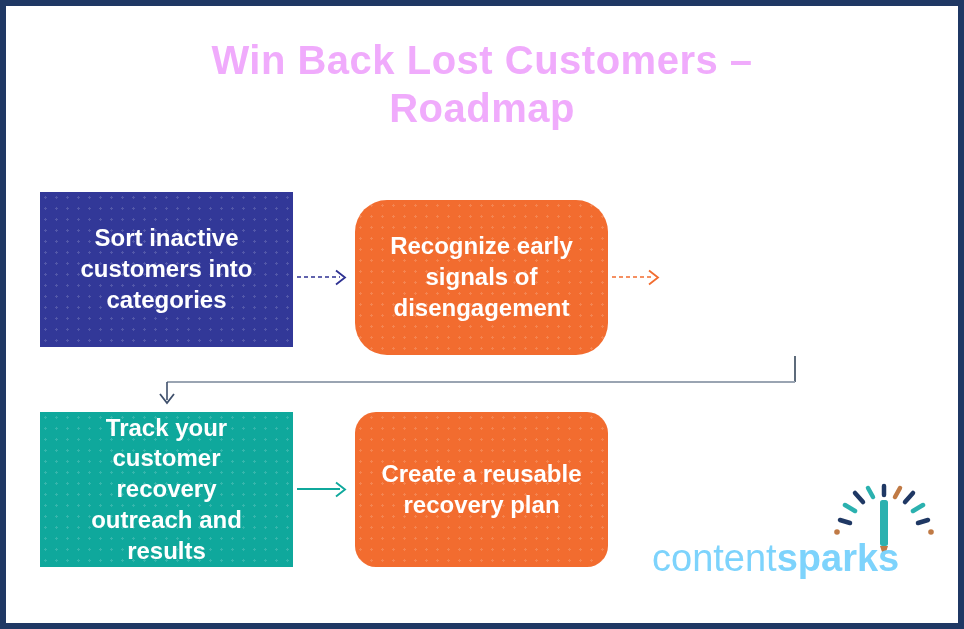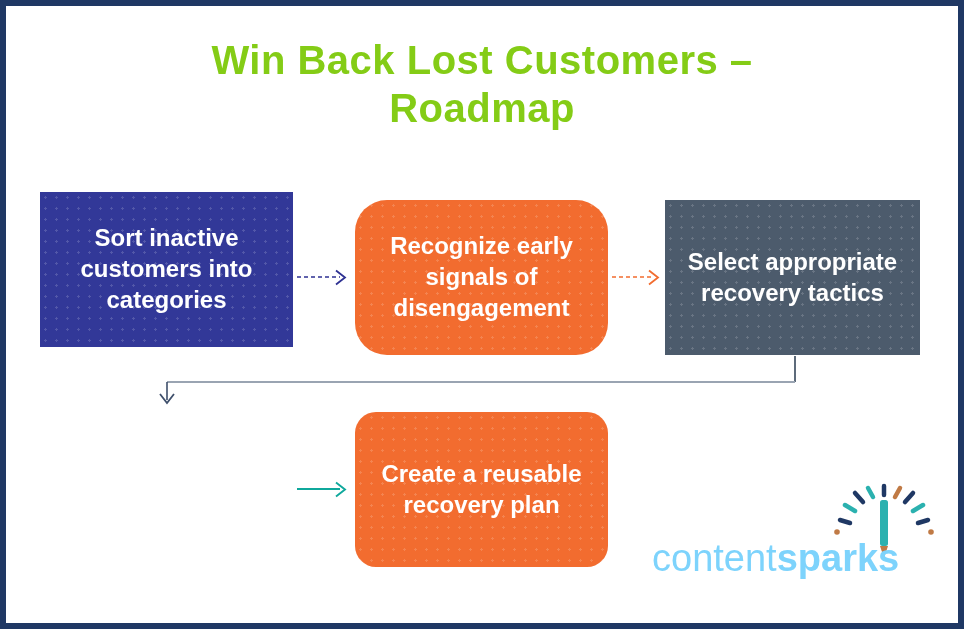--- a/index.html
+++ b/index.html
@@ -5,21 +5,21 @@
   html,body { margin:0; padding:0; background:#e8e8e8; }
   .canvas {
     position:relative; width:964px; height:629px;
     background:#1f3864; overflow:hidden;
     font-family:"Liberation Sans", sans-serif;
   }
   .inner-bg { position:absolute; left:6px; top:6px; right:6px; bottom:6px; background:#ffffff; }
   .title {
     position:absolute; left:0; top:36px; width:964px;
     text-align:center; font-size:40px; font-weight:bold; line-height:1.2;
-    color:#84cc16; letter-spacing:0.5px;
+    color:#f0abfc; letter-spacing:0.5px;
   }
   .step {
     position:absolute; width:253px; height:155px;
     display:flex; align-items:center; justify-content:center;
     text-align:center; color:#ffffff; font-weight:bold;
     font-size:24px; line-height:1.28; padding:8px 20px; box-sizing:border-box;
     background-image: radial-gradient(rgba(255,255,255,0.16) 1px, transparent 1.4px);
     background-size: 11px 11px;
   }
   #step1 { left:40px;  top:192px; }
@@ -47,22 +47,22 @@
     <div>Win Back Lost Customers –</div>
     <div>Roadmap</div>
   </div>
 
   <div class="step" id="step1" style="background-color: rgb(50, 56, 152);">
     <span>Sort inactive customers into categories</span>
   </div>
   <div class="step" id="step2" style="background-color: rgb(242, 108, 47);">
     <span>Recognize early signals of disengagement</span>
   </div>
-  <div class="step" id="step3" style="background-color: rgb(76, 91, 108);">
-    <span>Select appropriate recovery tactics</span>
+  <div class="step" id="step4" style="background-color: rgb(15, 168, 156);">
+    <span>Track your customer recovery outreach and results</span>
   </div>
   <div class="step" id="step5" style="background-color: rgb(242, 108, 47); border-radius: 21px;">
     <span>Create a reusable recovery plan</span>
   </div>
 
   <svg class="connector-layer" width="964" height="629" viewBox="0 0 964 629">
 
     <line x1="297" y1="277" x2="340" y2="277" stroke-width="1.6" stroke-dasharray="4 3" style="stroke: rgb(46, 49, 146);"></line>
     <polyline points="336,270.5 345,277.5 336,284.5" fill="none" stroke-width="1.8" style="stroke: rgb(46, 49, 146);"></polyline>
 

